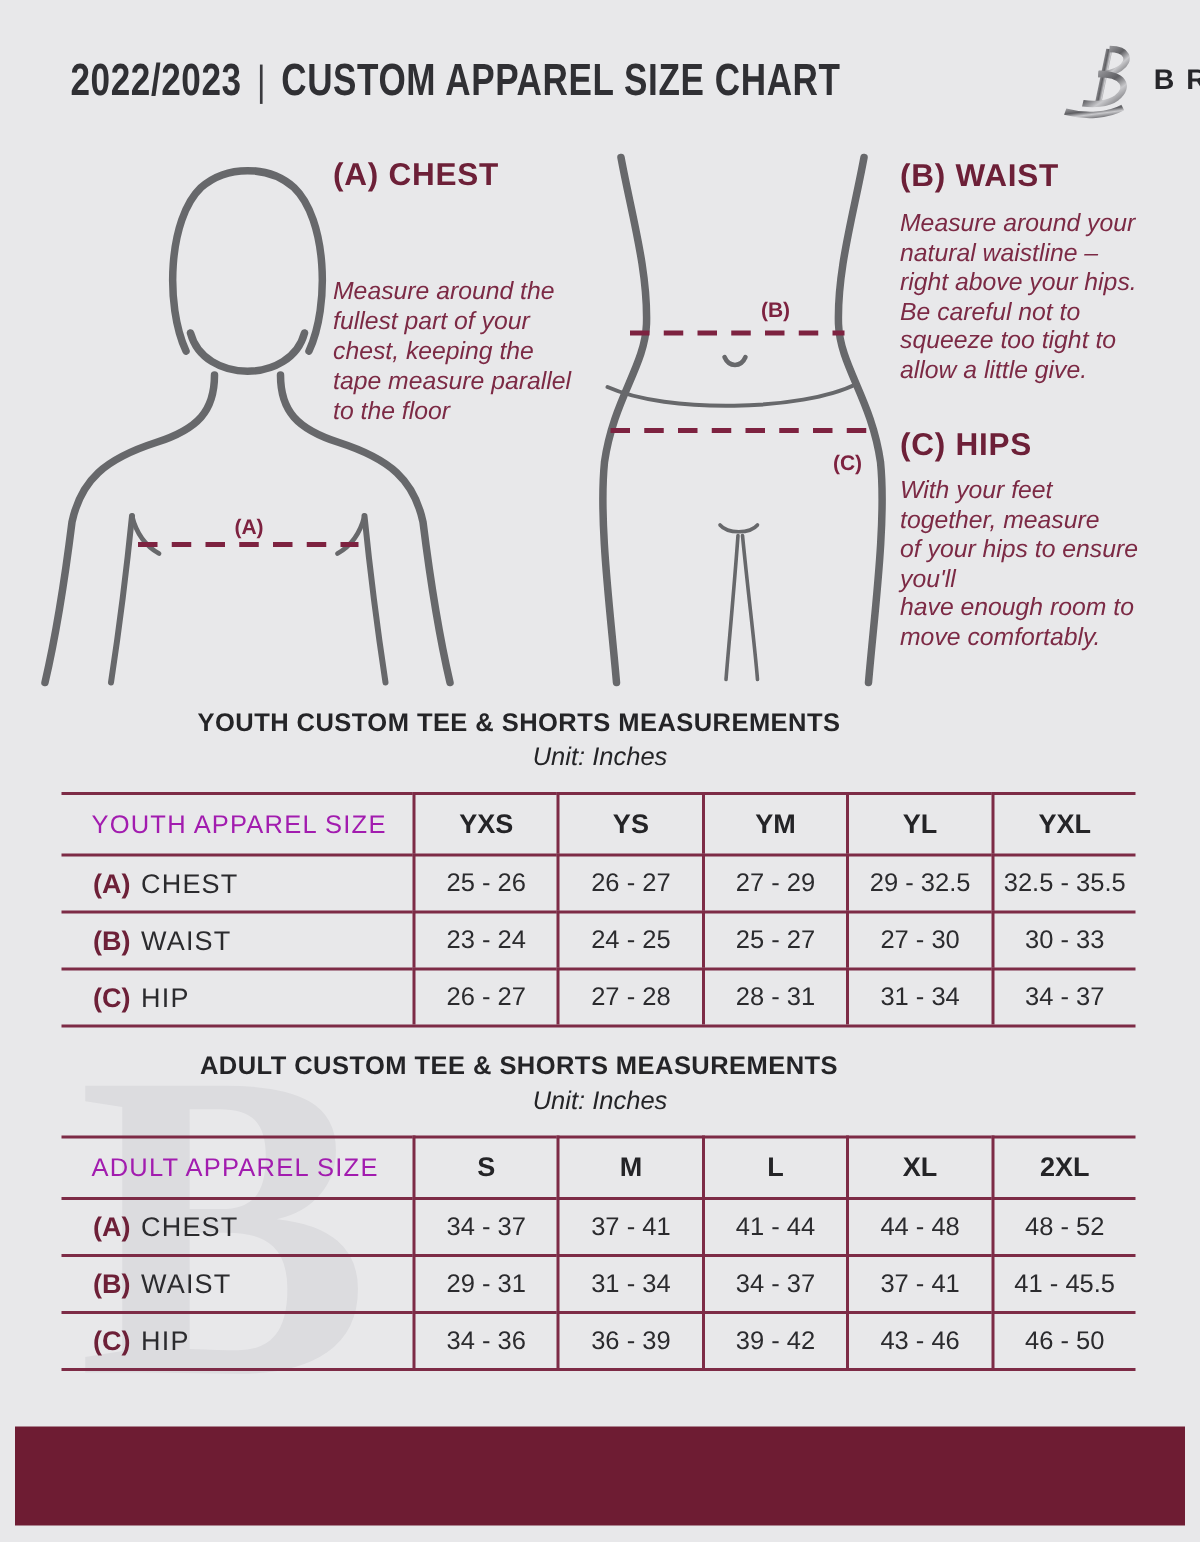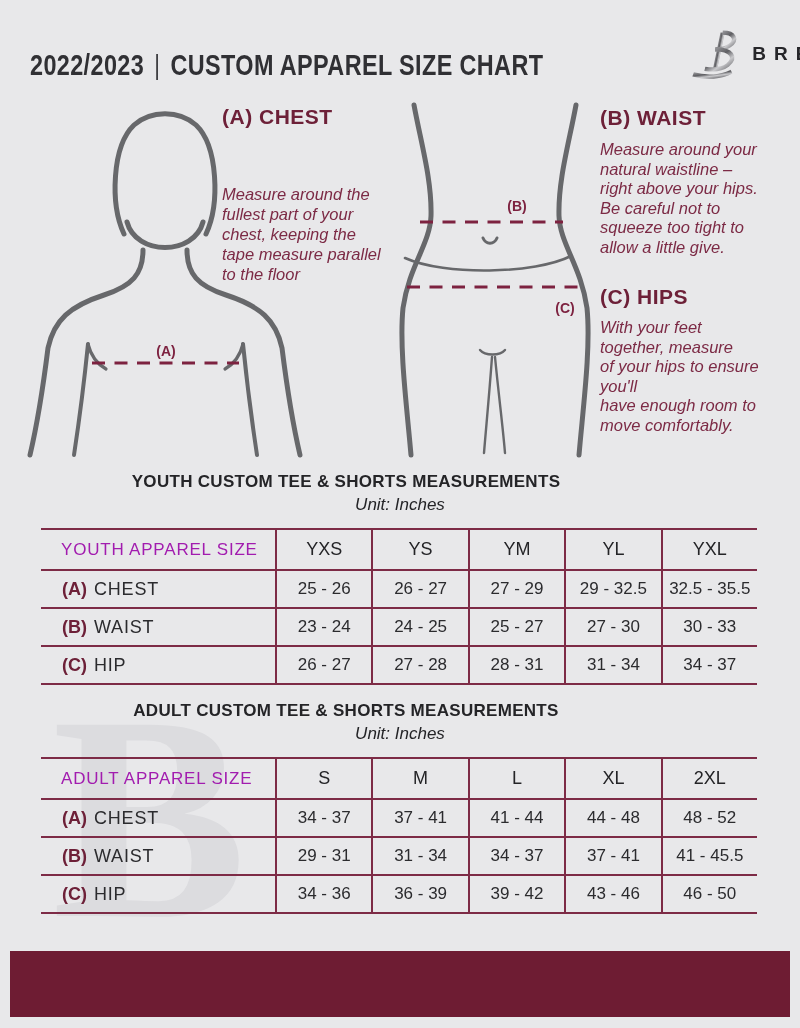--- a/index.html
+++ b/index.html
@@ -13,22 +13,22 @@
   }
   
   .watermark{
     position:absolute;left:52px;top:672px;
     font-family:"Liberation Serif",serif;
     font-weight:bold;font-size:292px;line-height:1;
     color:#dcdcdf;z-index:0;user-select:none;
   }
   
   .header{
-    position:absolute;left:30px;right:30px;top:26px;height:56px;
-    display:flex;justify-content:space-between;align-items:flex-end;z-index:2;
+    position:absolute;left:47px;right:30px;top:26px;height:56px;
+    display:flex;justify-content:space-between;align-items:center;z-index:2;
   }
   .doc-title{
     display:flex;align-items:center;gap:13px;
     font-weight:bold;font-size:30px;letter-spacing:0.5px;color:#303034;
     transform:scaleX(0.78);transform-origin:left center;white-space:nowrap;
   }
   .doc-title .sep{font-weight:normal;color:#3a3a3e;font-size:28px;}
   .brand{display:flex;align-items:center;gap:12px;}
   .brand-name{
     font-weight:bold;font-size:19px;letter-spacing:8px;color:#26262a;white-space:nowrap;
@@ -61,21 +61,21 @@
   .size-table .cell{
     display:flex;align-items:center;justify-content:center;
     border-top:2px solid #7d2b46;
     font-size:17px;color:#2b2b2e;
   }
   .size-table .cell.vline{border-left:2px solid #7d2b46;}
   .size-table .corner{
     justify-content:flex-start;padding-left:20px;
     font-size:17px;letter-spacing:0.8px;color:#a21caf;
   }
-  .size-table .size-head{font-weight:normal;font-size:18px;color:#242427;}
+  .size-table .size-head{font-weight:bold;font-size:18px;color:#242427;}
   .size-table .rowlabel{justify-content:flex-start;padding-left:21px;gap:7px;letter-spacing:0.8px;font-size:18px;}
   .size-table .rowlabel .pfx{font-weight:bold;color:#6d2038;letter-spacing:0;}
   
   .footer-bar{
     position:absolute;left:10px;top:951px;width:780px;height:66px;
     background:#6e1c33;z-index:3;
   }
 </style>
 </head>
 <body>

